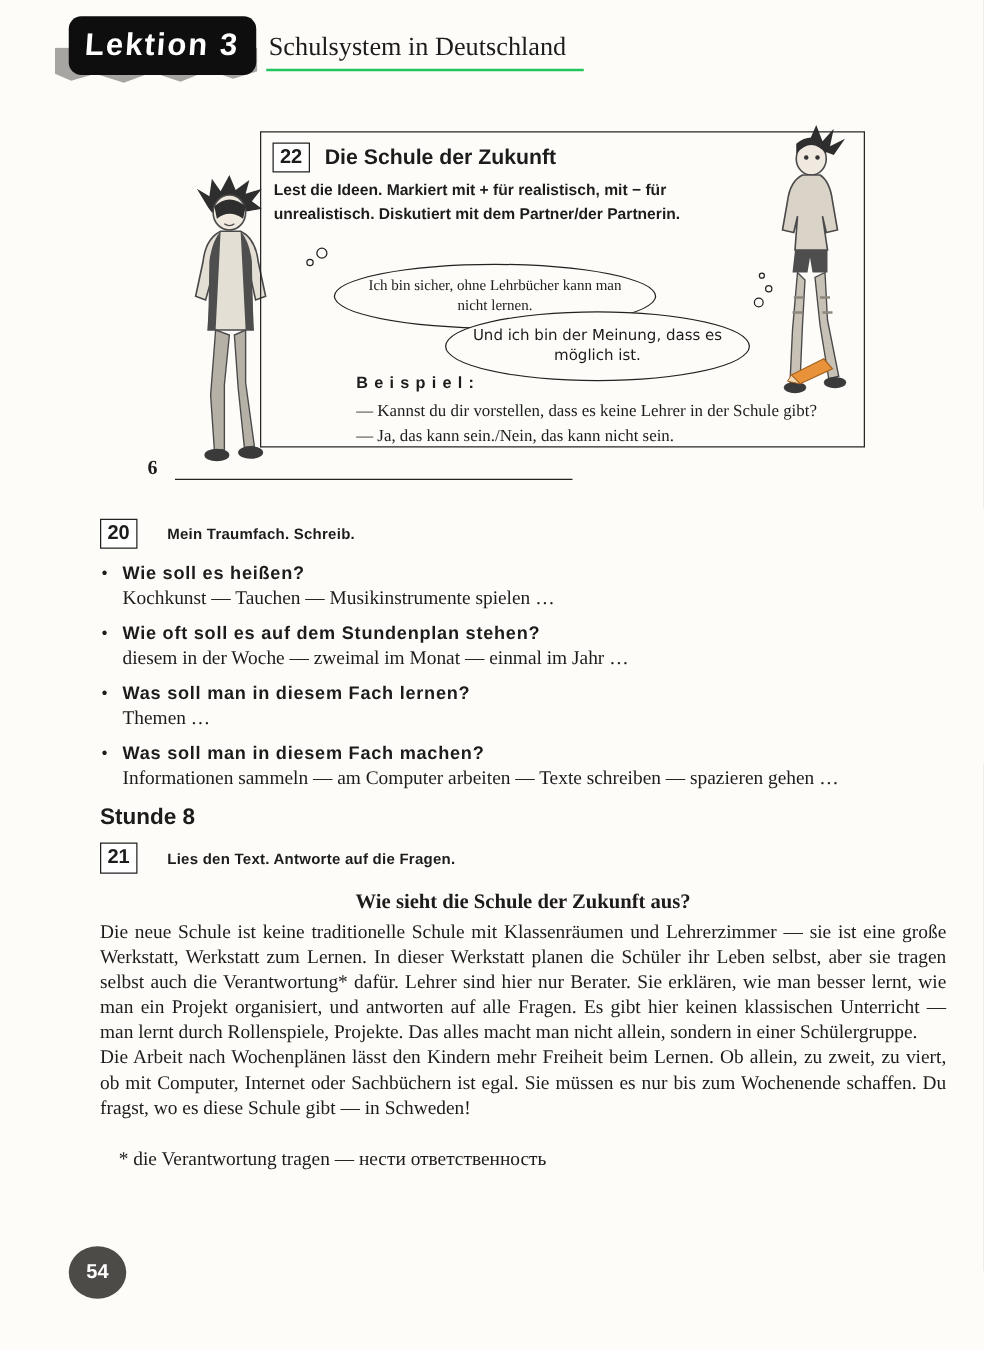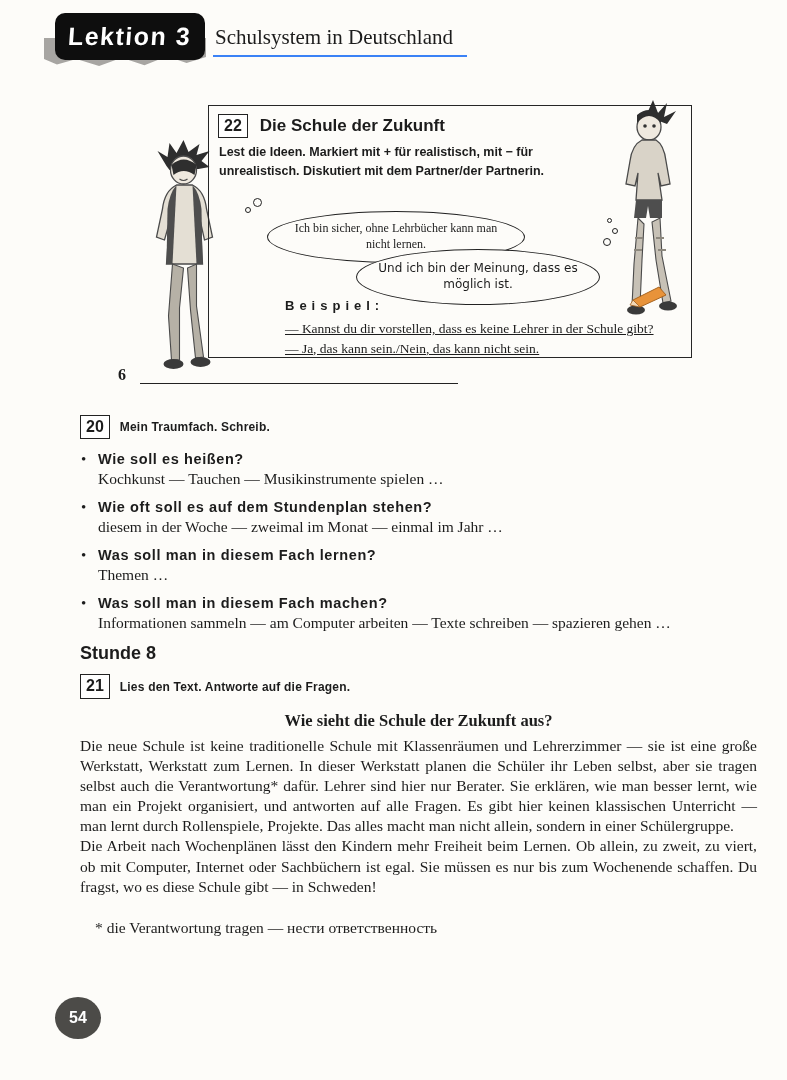--- a/index.html
+++ b/index.html
@@ -18,21 +18,21 @@
   .lektion-banner {
     position:absolute; left:55px; top:13px; width:150px; height:47px; background:#0e0e0e;
     border-radius:10px; display:flex; align-items:center; justify-content:center;
   }
   .lektion-banner span {
     color:#ffffff; font-family:"Liberation Sans", sans-serif; font-weight:bold;
     font-size:25px; letter-spacing:1.5px; transform:skewX(-4deg);
   }
   .chapter-title {
     position:absolute; left:213px; top:25px; font-size:21px; padding:0 14px 5px 2px;
-    min-width:246px; border-bottom:2px solid #3b82f6;
+    min-width:246px; border-bottom:2px solid #22c55e;
   }
 
   
   .ex22-wrap { position:absolute; left:0; top:105px; width:660px; height:312px; }
   .ex22-box { position:absolute; left:208px; top:0; width:484px; height:253px; border:1.5px solid #262626; }
   .ex22-head { display:flex; align-items:center; gap:12px; margin:8px 0 5px 9px; }
   .ex-num {
     display:inline-block; border:1.7px solid #222; font-family:"Liberation Sans",sans-serif;
     font-weight:bold; font-size:16px; padding:2px 5px; line-height:1.15; background:#fff;
   }
@@ -52,30 +52,30 @@
   .d1 { left:36px;  top:101px; width:6px;  height:6px; }
   .d2 { left:44px;  top:92px;  width:9px;  height:9px; }
   .d3 { left:394px; top:132px; width:8px;  height:8px; }
   .d4 { left:403px; top:122px; width:6px;  height:6px; }
   .d5 { left:398px; top:112px; width:5px;  height:5px; }
   .beispiel { position:absolute; left:76px; top:192px; font-size:13.5px; width:400px; }
   .beispiel-label {
     font-family:"Liberation Sans",sans-serif; font-weight:bold; font-size:13px;
     letter-spacing:5px; margin-bottom:7px;
   }
-  .beispiel-line { margin-top:2px; line-height:1.3;text-decoration:underline; }
+  .beispiel-line { margin-top:2px; line-height:1.3; }
   .boy  { position:absolute; left:136px; top:33px;  width:100px; height:235px; }
   .girl { position:absolute; left:594px; top:-7px;  width:100px; height:222px; }
   .pencil { position:absolute; left:420px; top:178px; width:42px; height:24px; }
   .item6 { position:absolute; left:118px; top:261px; font-size:16px; font-weight:bold; display:flex; align-items:flex-end; gap:14px; }
   .blank-line { display:inline-block; width:318px; height:14px; border-bottom:1.6px solid #222; }
 
   
   .content { position:absolute; left:0; top:415px; width:787px; }
-  .ex-head2 { display:flex; align-items:center; gap:10px; margin-bottom:12px; }
+  .ex-head2 { display:flex; align-items:center; gap:24px; margin-bottom:12px; }
   .ex-title2 { font-family:"Liberation Sans",sans-serif; font-weight:bold; font-size:12px; letter-spacing:0.2px; }
   .ex20 { margin:0 28px 0 80px; }
   .bullets { list-style:none; }
   .bullets li { position:relative; padding-left:18px; margin-bottom:11px; }
   .bullets li::before { content:"•"; position:absolute; left:1px; top:0; font-size:15px; }
   .q { font-family:"Liberation Sans",sans-serif; font-weight:bold; font-size:14.5px; letter-spacing:0.6px; margin-bottom:3px; }
   .a { font-size:15.5px; }
   .stunde { font-family:"Liberation Sans",sans-serif; font-weight:bold; font-size:18px; margin:6px 0 10px 80px; }
   .ex21 { margin:0 30px 0 80px; }
   .text-title { text-align:center; font-weight:bold; font-size:16.5px; margin:2px 0 5px; }

